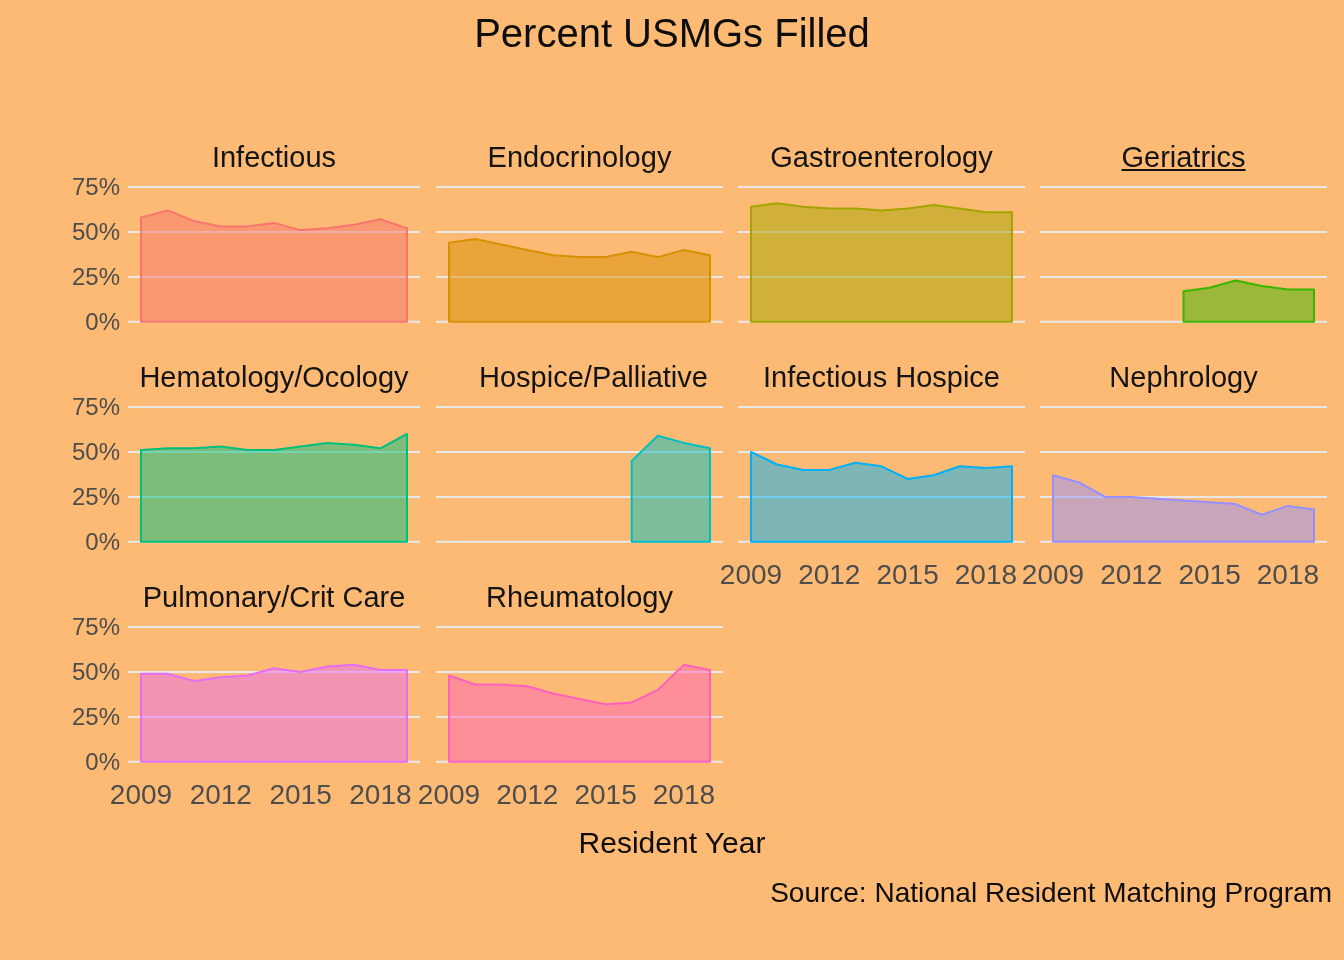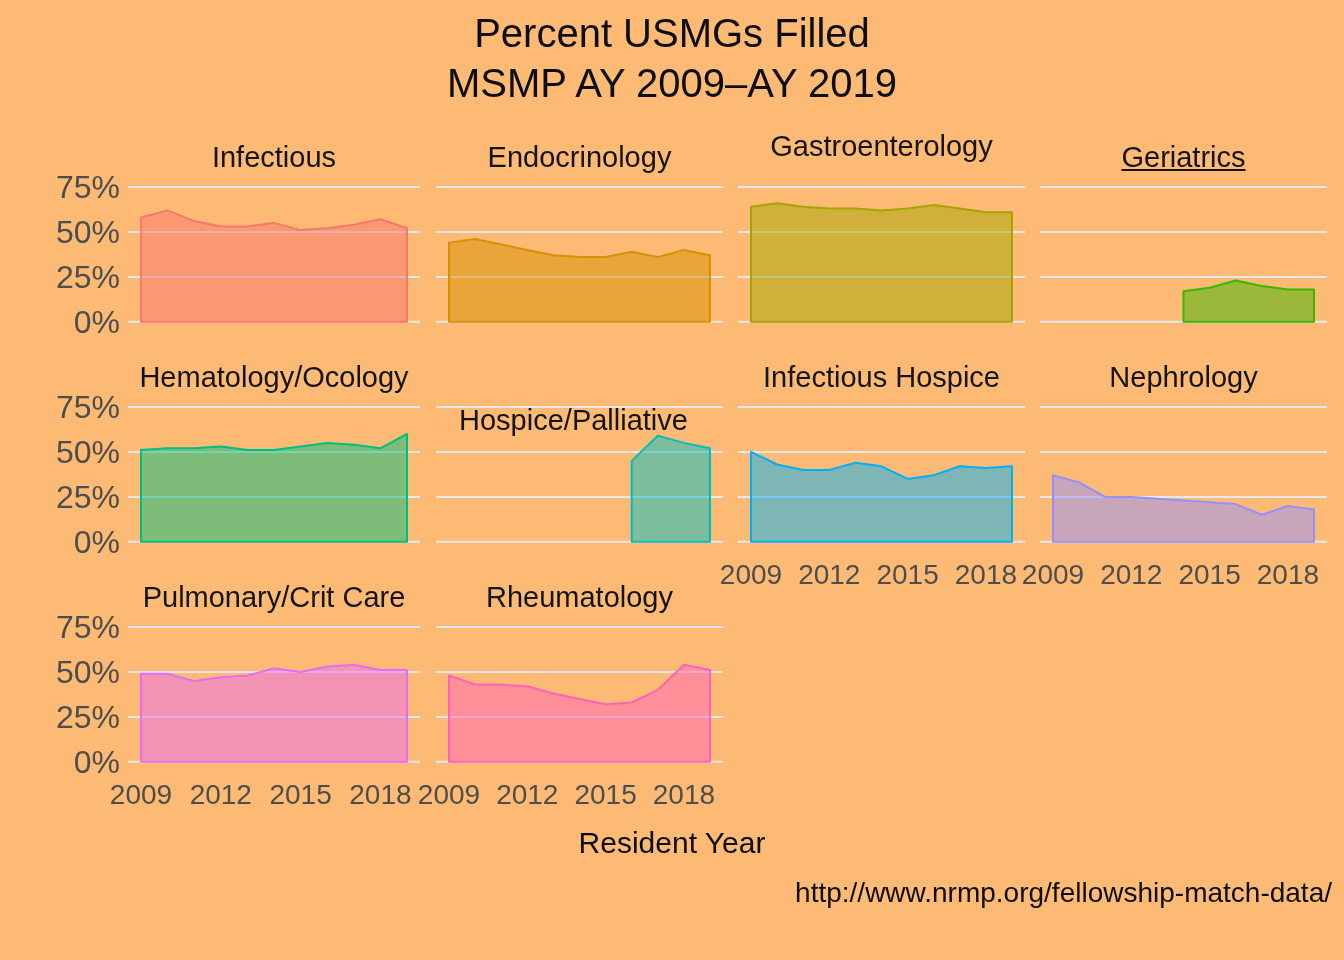--- a/index.html
+++ b/index.html
@@ -11,41 +11,40 @@
     position:absolute;top:8px;left:0;width:1344px;text-align:center;
     font-size:40px;line-height:50px;color:#0d0d0d;letter-spacing:0;
   }
   .strip{
     position:absolute;text-align:center;font-size:29px;line-height:32px;color:#141414;
     white-space:nowrap;
   }
   .panel{position:absolute;}
   .panel svg{display:block;}
   .ytick{
-    position:absolute;text-align:right;font-size:32px;line-height:32px;color:#4d4d4d;
+    position:absolute;text-align:right;font-size:24px;line-height:32px;color:#4d4d4d;
   }
   .xtick{
     position:absolute;text-align:center;font-size:28px;line-height:30px;color:#4d4d4d;
   }
   .axis-title{
     position:absolute;top:826px;left:0;width:1344px;text-align:center;
     font-size:30px;line-height:34px;color:#0d0d0d;
   }
   .caption{
     position:absolute;top:876px;right:12px;text-align:right;
     font-size:28px;line-height:33px;color:#0d0d0d;
   }
 </style>
 </head>
 <body>
 
 <div id="chart">
   <div class="title">
     <div>Percent USMGs Filled</div>
-    <div>MSMP AY 2009–AY 2019</div>
   </div>
 
   <div id="panels">
       <div class="panel" style="left: 128px; top: 178px; width: 292px; height: 151px;">
         <svg width="292" height="151">
           <line x1="0" x2="292" y1="9.0" y2="9.0" stroke="#e8e8e8" stroke-width="2"></line>
           <line x1="0" x2="292" y1="53.9" y2="53.9" stroke="#e8e8e8" stroke-width="2"></line>
           <line x1="0" x2="292" y1="98.9" y2="98.9" stroke="#e8e8e8" stroke-width="2"></line>
           <line x1="0" x2="292" y1="143.8" y2="143.8" stroke="#e8e8e8" stroke-width="2"></line>
           <path d="M13.0,39.5 L39.6,32.4 L66.2,43.1 L92.8,48.5 L119.4,48.5 L146.0,44.9 L172.6,52.1 L199.2,50.3 L225.8,46.7 L252.4,41.3 L279.0,50.3 L279.0,143.8 L13.0,143.8 Z" fill="#F8766D" fill-opacity="0.5" stroke="#F8766D" stroke-width="2" stroke-linejoin="round"></path>
@@ -68,21 +67,21 @@
       <div class="strip" style="left: 422px; top: 141px; width: 315px;">Endocrinology</div>
       <div class="panel" style="left: 738px; top: 178px; width: 287px; height: 151px;">
         <svg width="287" height="151">
           <line x1="0" x2="287" y1="9.0" y2="9.0" stroke="#e8e8e8" stroke-width="2"></line>
           <line x1="0" x2="287" y1="53.9" y2="53.9" stroke="#e8e8e8" stroke-width="2"></line>
           <line x1="0" x2="287" y1="98.9" y2="98.9" stroke="#e8e8e8" stroke-width="2"></line>
           <line x1="0" x2="287" y1="143.8" y2="143.8" stroke="#e8e8e8" stroke-width="2"></line>
           <path d="M13.0,28.8 L39.1,25.2 L65.2,28.8 L91.3,30.6 L117.4,30.6 L143.5,32.4 L169.6,30.6 L195.7,27.0 L221.8,30.6 L247.9,34.2 L274.0,34.2 L274.0,143.8 L13.0,143.8 Z" fill="#A3A500" fill-opacity="0.5" stroke="#A3A500" stroke-width="2" stroke-linejoin="round"></path>
         </svg>
       </div>
-      <div class="strip" style="left: 724px; top: 130px; width: 315px;">Gastroenterology</div>
+      <div class="strip" style="left: 724px; top: 141px; width: 315px;">Gastroenterology</div>
       <div class="panel" style="left: 1040px; top: 178px; width: 287px; height: 151px;">
         <svg width="287" height="151">
           <line x1="0" x2="287" y1="9.0" y2="9.0" stroke="#e8e8e8" stroke-width="2"></line>
           <line x1="0" x2="287" y1="53.9" y2="53.9" stroke="#e8e8e8" stroke-width="2"></line>
           <line x1="0" x2="287" y1="98.9" y2="98.9" stroke="#e8e8e8" stroke-width="2"></line>
           <line x1="0" x2="287" y1="143.8" y2="143.8" stroke="#e8e8e8" stroke-width="2"></line>
           <path d="M143.5,113.3 L169.6,109.7 L195.7,102.5 L221.8,107.9 L247.9,111.5 L274.0,111.5 L274.0,143.8 L143.5,143.8 Z" fill="#39B600" fill-opacity="0.5" stroke="#39B600" stroke-width="2" stroke-linejoin="round"></path>
         </svg>
       </div>
       <div class="strip" style="left: 1026px; top: 141px; width: 315px; text-decoration: underline;">Geriatrics</div>
@@ -102,21 +101,21 @@
       <div class="ytick" style="left: 36px; width: 84px; top: 525.81px;">0%</div>
       <div class="panel" style="left: 436px; top: 398px; width: 287px; height: 151px;">
         <svg width="287" height="151">
           <line x1="0" x2="287" y1="9.0" y2="9.0" stroke="#e8e8e8" stroke-width="2"></line>
           <line x1="0" x2="287" y1="53.9" y2="53.9" stroke="#e8e8e8" stroke-width="2"></line>
           <line x1="0" x2="287" y1="98.9" y2="98.9" stroke="#e8e8e8" stroke-width="2"></line>
           <line x1="0" x2="287" y1="143.8" y2="143.8" stroke="#e8e8e8" stroke-width="2"></line>
           <path d="M195.7,62.9 L221.8,37.8 L247.9,44.9 L274.0,50.3 L274.0,143.8 L195.7,143.8 Z" fill="#00BFC4" fill-opacity="0.5" stroke="#00BFC4" stroke-width="2" stroke-linejoin="round"></path>
         </svg>
       </div>
-      <div class="strip" style="left: 416px; top: 361px; width: 315px; margin-top: 43px;">Hospice/Palliative</div>
+      <div class="strip" style="left: 436px; top: 361px; width: 315px;">Hospice/Palliative</div>
       <div class="panel" style="left: 738px; top: 398px; width: 287px; height: 151px;">
         <svg width="287" height="151">
           <line x1="0" x2="287" y1="9.0" y2="9.0" stroke="#e8e8e8" stroke-width="2"></line>
           <line x1="0" x2="287" y1="53.9" y2="53.9" stroke="#e8e8e8" stroke-width="2"></line>
           <line x1="0" x2="287" y1="98.9" y2="98.9" stroke="#e8e8e8" stroke-width="2"></line>
           <line x1="0" x2="287" y1="143.8" y2="143.8" stroke="#e8e8e8" stroke-width="2"></line>
           <path d="M13.0,53.9 L39.1,66.5 L65.2,71.9 L91.3,71.9 L117.4,64.7 L143.5,68.3 L169.6,80.9 L195.7,77.3 L221.8,68.3 L247.9,70.1 L274.0,68.3 L274.0,143.8 L13.0,143.8 Z" fill="#00B0F6" fill-opacity="0.5" stroke="#00B0F6" stroke-width="2" stroke-linejoin="round"></path>
         </svg>
       </div>
       <div class="strip" style="left: 724px; top: 361px; width: 315px;">Infectious Hospice</div>
@@ -168,15 +167,15 @@
       <div class="strip" style="left: 422px; top: 581px; width: 315px;">Rheumatology</div>
       <div class="xtick" style="left: 409px; top: 780px; width: 80px;">2009</div>
       <div class="xtick" style="left: 487.3px; top: 780px; width: 80px;">2012</div>
       <div class="xtick" style="left: 565.6px; top: 780px; width: 80px;">2015</div>
       <div class="xtick" style="left: 643.9px; top: 780px; width: 80px;">2018</div>
     </div>
 
   <div class="axis-title">Resident Year</div>
 
   <div class="caption">
-    <div>http://www.nrmp.org/fellowship-match-data/</div>
+    <div>Source: National Resident Matching Program</div>
   </div>
 </div>
 
 </body></html>

